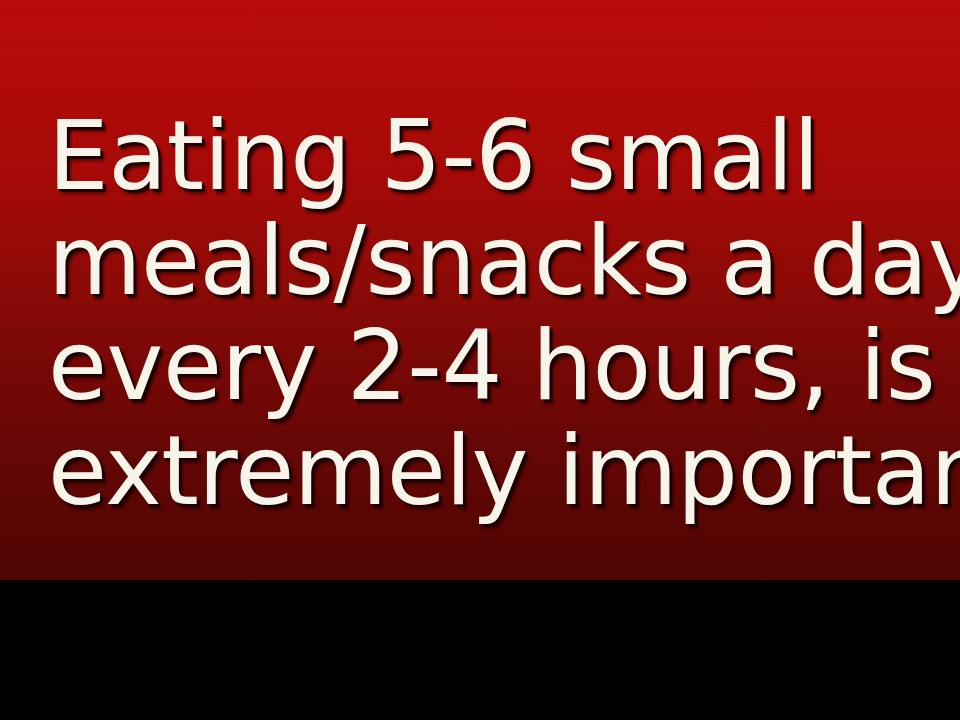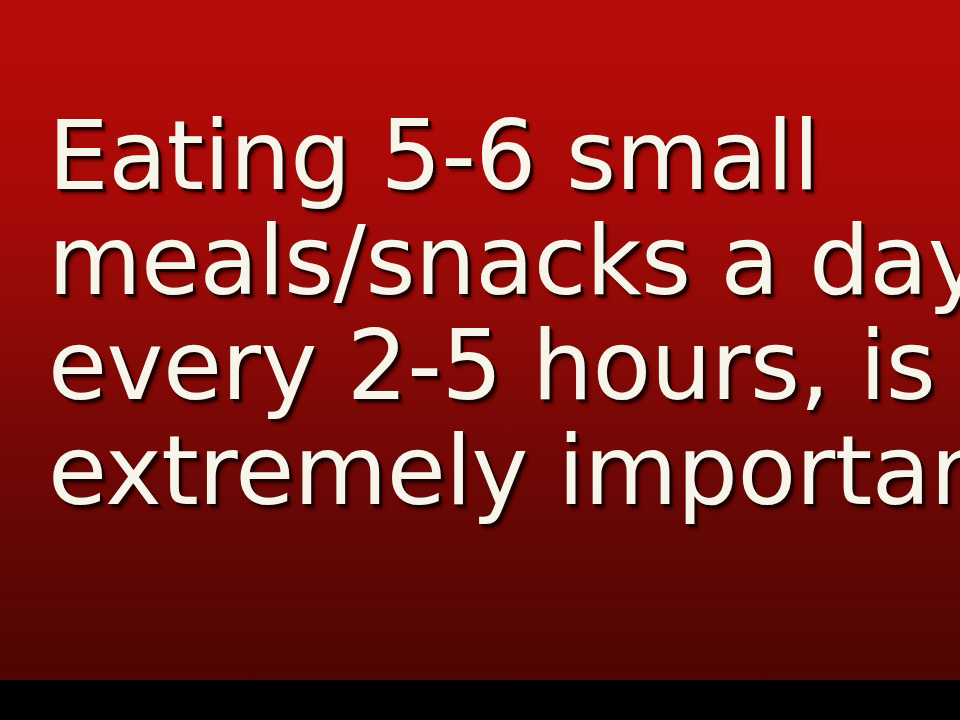--- a/index.html
+++ b/index.html
@@ -4,21 +4,21 @@
 <title>Nutrition Slide</title>
 <style>
   html, body {
     margin: 0;
     padding: 0;
     background: #000;
   }
   #slide {
     position: relative;
     width: 960px;
-    height: 680px;
+    height: 580px;
     overflow: hidden;
     
     background: linear-gradient(180deg,
         #b60b08 0%,
         #b20a07 12%,
         #a60907 30%,
         #8e0906 48%,
         #760705 64%,
         #640604 78%,
         #580503 90%,
@@ -63,17 +63,17 @@
 </head>
 <body>
 
 <div id="slide">
 
   <div id="noise"></div>
 
   <div id="caption-block">
     <div class="caption-line">Eating 5-6 small</div>
     <div class="caption-line">meals/snacks a day,</div>
-    <div class="caption-line">every 2-5 hours, is</div>
+    <div class="caption-line">every 2-4 hours, is</div>
     <div class="caption-line">extremely important.</div>
   </div>
 
 </div>
 
 </body></html>

